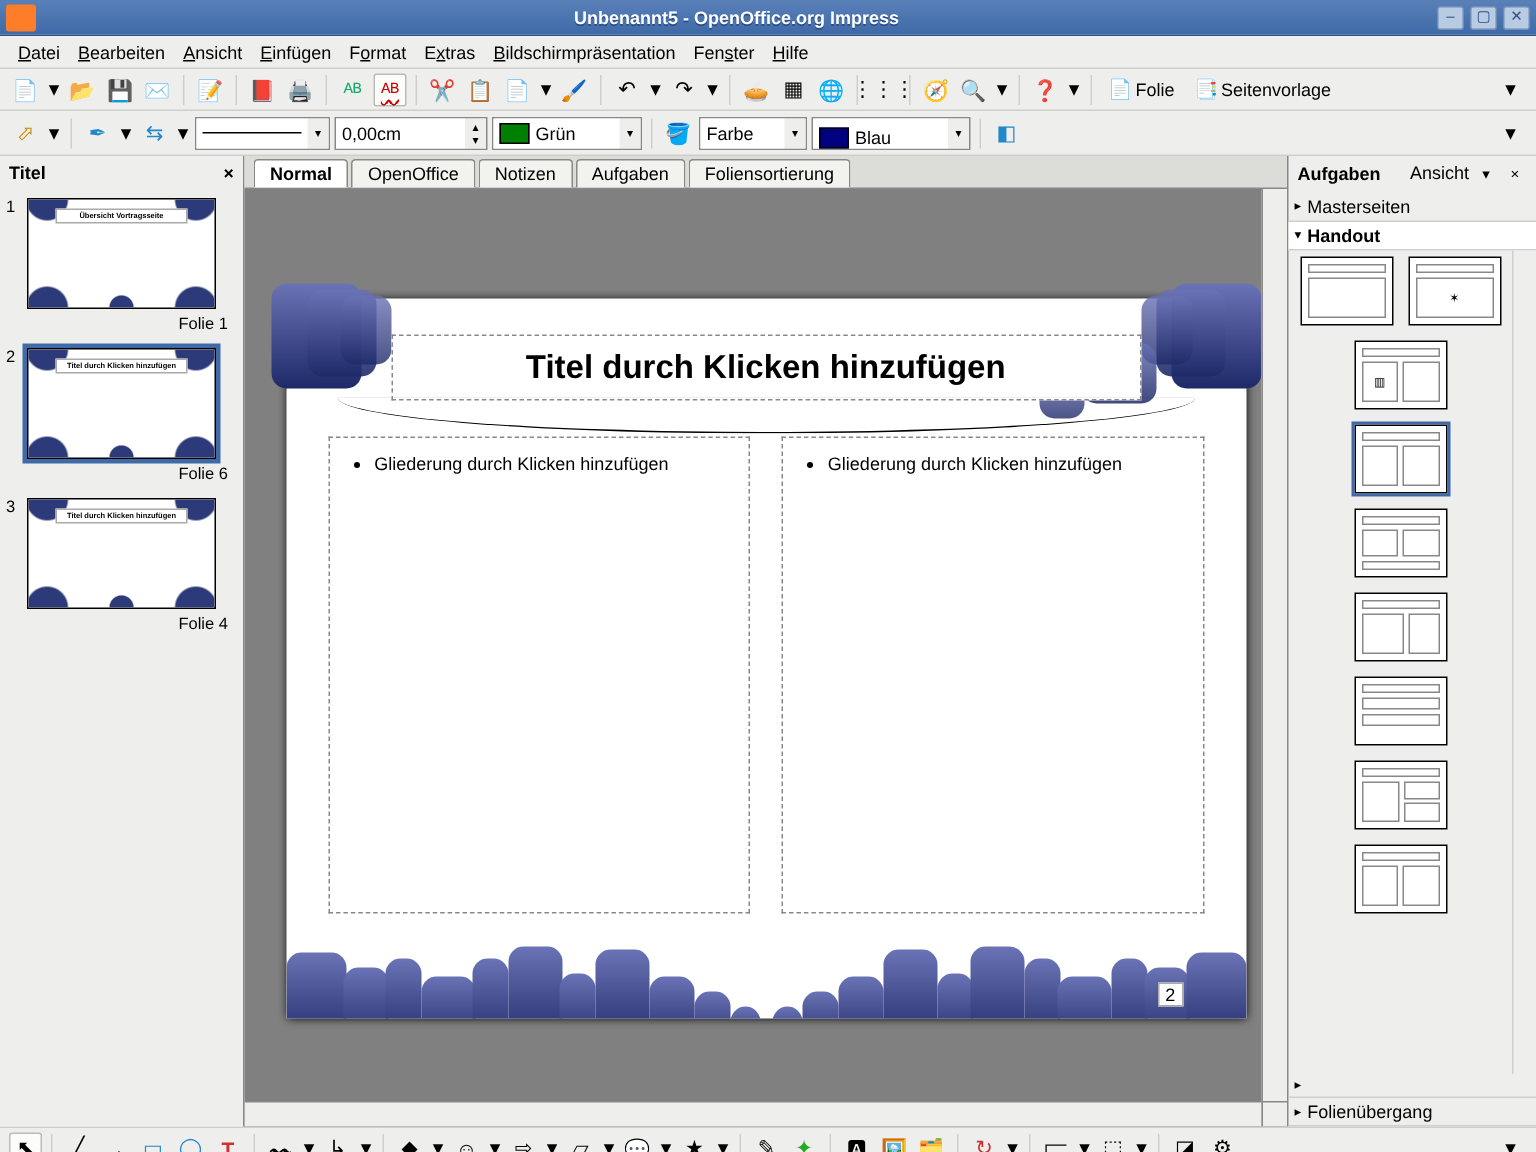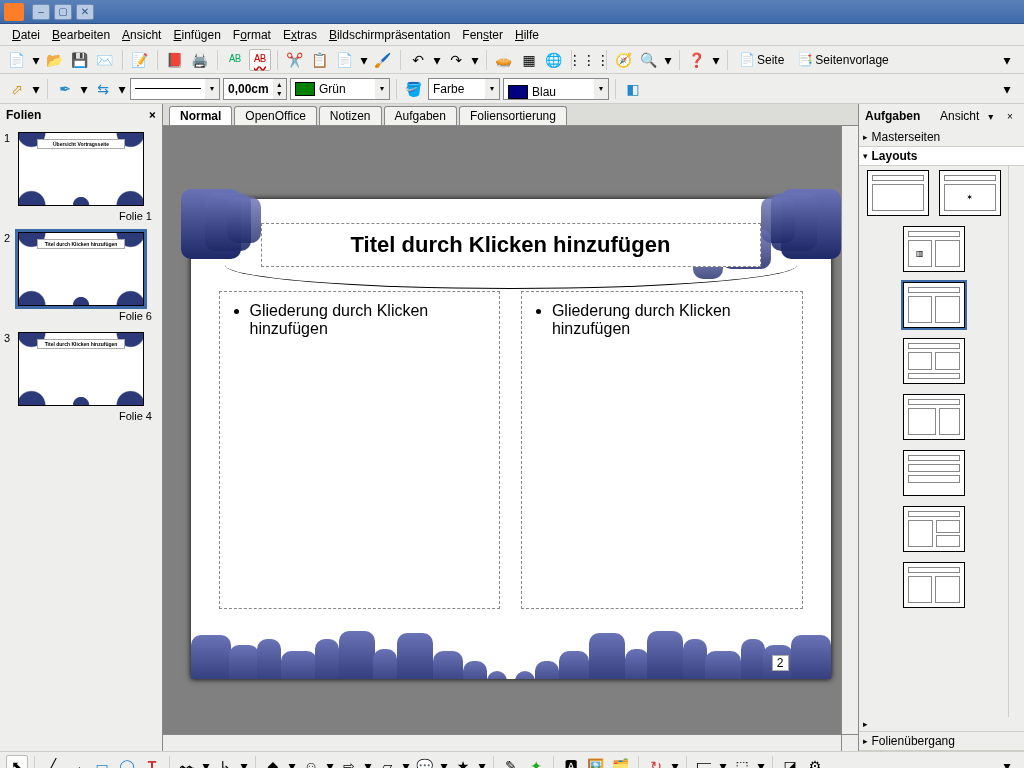--- a/index.html
+++ b/index.html
@@ -60,21 +60,21 @@
   .canvas-wrap .vscroll { position:absolute; right:0; top:0; bottom:17px; width:17px; background:#eeeeec; border-left:1px solid #888;}
   .canvas-wrap .hscroll { position:absolute; left:0; right:17px; bottom:0; height:17px; background:#eeeeec; border-top:1px solid #888;}
   .canvas-wrap .corner { position:absolute; right:0; bottom:0; width:17px; height:17px; background:#eeeeec; border-left:1px solid #888; border-top:1px solid #888;}
   .slide { width:640px; height:480px; background:#fff; box-shadow:0 0 6px #000; position:relative; }
   .slide .corner-deco { position:absolute; width:160px; height:100px; }
   .cd-tl { top:0; left:0; }
   .cd-tr { top:0; right:0; }
   .pill { position:absolute; border-radius:10px; background:linear-gradient(#6a73b5,#1e2968);}
   .slide .title-box { position:absolute; top:24px; left:70px; right:70px; height:44px; border:1px dashed #888; background:#fff; display:flex; align-items:center; justify-content:center; font-size:22px; font-weight:bold; }
   .slide .curve { position:absolute; top:66px; left:34px; right:34px; height:24px; border-bottom:1px solid #000; border-radius:0 0 50% 50%/0 0 100% 100%; }
-  .slide .col { position:absolute; top:92px; bottom:70px; width:44%; border:1px dashed #888; padding:10px 12px; font-size:16px;}
+  .slide .col { position:absolute; top:92px; bottom:70px; width:44%; border:1px dashed #888; padding:10px 12px; font-size:12px;}
   .slide .col.left { left:28px; }
   .slide .col.right { right:28px; }
   .slide .col ul { list-style:disc; margin-left:18px;}
   .slide .pagenum { position:absolute; bottom:8px; right:42px; background:#fff; padding:0 4px; font-size:12px; border:1px solid #aaa;}
   .bottom-fringe { position:absolute; bottom:0; left:0; right:0; height:70px; overflow:hidden; }
   .bottom-fringe .pill { bottom:-20px; }
 
   
   .tasks-panel { width:166px; border-left:1px solid #888; background:#eeeeec; display:flex; flex-direction:column; }
   .task-sec { border-bottom:1px solid #cfcfca; padding:2px 4px; display:flex; align-items:center; gap:4px; font-size:12px; }
@@ -92,20 +92,21 @@
   
   .draw-toolbar { height:28px; background:#eeeeec; border-top:1px solid #cfcfca; display:flex; align-items:center; gap:3px; padding:0 6px; }
 
   .right-toolbtn { width:16px;height:16px; border:1px solid transparent; display:inline-flex;align-items:center;justify-content:center; font-size:10px;}
 </style>
 </head>
 <body>
 
 <div class="titlebar">
   <div class="app-icon"></div>
+  <div class="spacer">Unbenannt5 - OpenOffice.org Impress</div>
   <div class="win-btns">
     <div class="win-btn">–</div>
     <div class="win-btn">▢</div>
     <div class="win-btn">✕</div>
   </div>
 </div>
 
 <div class="menubar">
   <div class="item"><u>D</u><span>atei</span></div>
   <div class="item"><u>B</u>earbeiten</div>
@@ -156,21 +157,21 @@
   <div class="tb-sep"></div>
   <div class="tb-btn">🧭</div>
   <div class="tb-btn">🔍</div>
   <div class="tb-btn" style="width:10px">▾</div>
   <div class="tb-sep"></div>
   <div class="tb-btn">❓</div>
   <div class="tb-btn" style="width:10px">▾</div>
   <div class="tb-sep"></div>
   <div class="page-btn">
       <span class="iconbox">📄</span>
-      <span>Seite</span>
+      <span>Folie</span>
     </div>
   <div class="page-btn">
       <span class="iconbox">📑</span>
       <span>Seitenvorlage</span>
     </div>
   <div style="flex:1"></div>
   <div class="tb-btn">▾</div>
 </div>
 
 <div class="toolbar toolbar2">
@@ -180,21 +181,21 @@
   <div class="tb-btn" style="color:#28c;">✒︎</div>
   <div class="tb-btn" style="width:10px">▾</div>
   <div class="tb-btn" style="color:#28c;">⇆</div>
   <div class="tb-btn" style="width:10px">▾</div>
   <div class="dd" style="width:90px;">
       <div class="val" style="flex:1;">
         <hr style="width:100%;border:none;border-top:1px solid #000;">
       </div>
       <div class="arr">▾</div>
     </div>
-  <div class="dd" style="width:64px;font-weight:bold;">
+  <div class="dd" style="width:102px;">
       <div class="val" style="flex:1;">0,00cm</div>
       <div class="arr" style="flex-direction:column;">
         <span>▴</span>
         <span>▾</span>
       </div>
     </div>
   <div class="dd" style="width:100px;">
       <div class="val" style="flex:1;">
         <span class="swatch" style="background:#008000"></span>
         <span>Grün</span>
@@ -217,21 +218,21 @@
   <div class="tb-sep"></div>
   <div class="tb-btn" style="color:#28c;">◧</div>
   <div style="flex:1"></div>
   <div class="tb-btn">▾</div>
 </div>
 
 <div class="main">
 
   <div class="slides-panel">
     <div class="panel-head">
-      <span>Folien</span>
+      <span>Titel</span>
       <span class="x">×</span>
     </div>
     <div class="slides-list">
       <div class="slide-thumb-row">
         <div class="num">1</div>
         <div class="thumb">
             <div class="deco"></div>
             <div class="inner-title">Übersicht Vortragsseite</div>
           </div>
       </div>
@@ -333,21 +334,21 @@
         <span class="right-toolbtn">▾</span>
         <span class="right-toolbtn">×</span>
       </span>
     </div>
     <div class="task-sec">
         <span class="tri">▸</span>
         <span>Masterseiten</span>
       </div>
     <div class="task-sec" style="background:#fff;">
         <span class="tri">▾</span>
-        <b>Layouts</b>
+        <b>Handout</b>
       </div>
     <div class="layouts-wrap" style="flex:1; overflow:hidden;">
       <div class="layouts">
         <div class="layout-row">
           <div class="layout-thumb">
             <div class="lt-line" style="height:6px;"></div>
             <div class="lt-row">
                 <div class="lt-line" style="flex:1;"></div>
               </div>
           </div>

